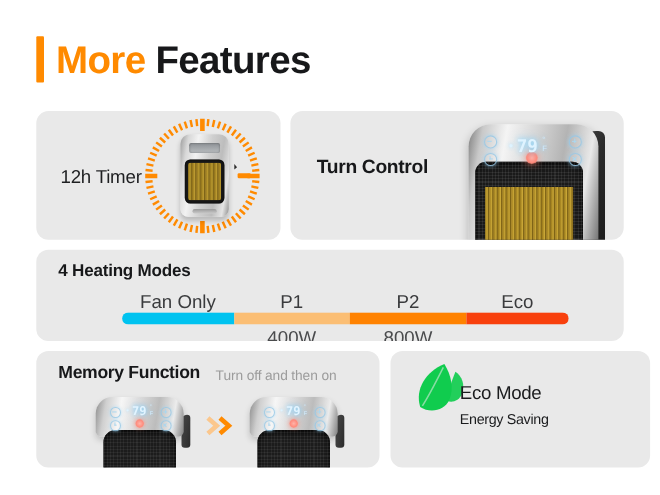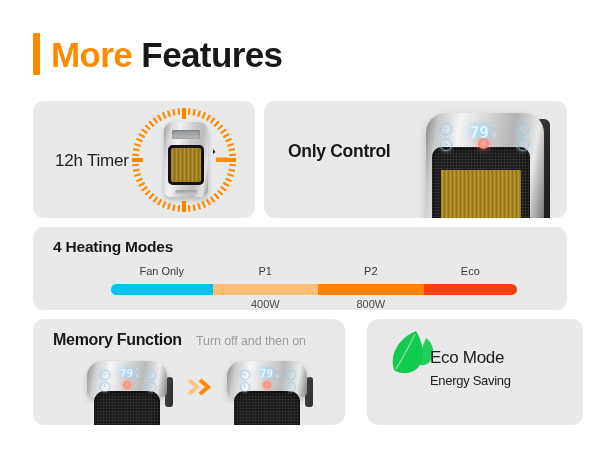--- a/index.html
+++ b/index.html
@@ -50,21 +50,21 @@
     overflow: hidden;
   }
 
   
   #card-timer  { left: 33px;  top: 101px; width: 222px; height: 117px; }
   #card-touch  { left: 264px; top: 101px; width: 303px; height: 117px; }
   
   #card-modes  { left: 33px;  top: 227px; width: 534px; height: 83px;  }
   
   #card-memory { left: 33px;  top: 319px; width: 312px; height: 106px; text-decoration: underline; }
-  #card-eco    { left: 367px; top: 319px; width: 216px; height: 106px; }
+  #card-eco    { left: 355px; top: 319px; width: 236px; height: 106px; }
 
   
   .timer-label {
     position: absolute;
     left: 22px;
     top: 50px;
     font-size: 17px;
     font-weight: 500;
     color: #1E1F21;
     letter-spacing: -0.2px;
@@ -271,21 +271,21 @@
   }
   .modes-top-labels,
   .modes-bot-labels {
     position: relative;
     height: 16px;
   }
   .modes-top-labels span,
   .modes-bot-labels span {
     position: absolute;
     transform: translateX(-50%);
-    font-size: 11px;
+    font-size: 17px;
     color: #3A3B3D;
     white-space: nowrap;
   }
   .modes-bot-labels span { color: #4A4B4D; }
   .modes-bar {
     display: flex;
     height: 11px;
     border-radius: 6px;
     overflow: hidden;
     margin: 3px 0 3px 0;
@@ -501,21 +501,21 @@
   <div class="heater-timer">
     <div class="hbody"></div>
     <div class="hscreen"></div>
     <div class="hgrille"></div>
     <div class="hfoot"></div>
   </div>
 </div>
 
 <div class="card" id="card-touch">
   <div class="touch-label">
-    <div class="l1">Only Control</div>
+    <div class="l1">Turn Control</div>
   </div>
 
   <div class="heater-closeup">
     <div class="cu-side"></div>
     <div class="cu-shell"></div>
     <div class="cu-panel">
         <div class="cu-mesh"></div>
       </div>
 
     <div class="ctl ctl-minus" style="left:22px; top:14px;"></div>

